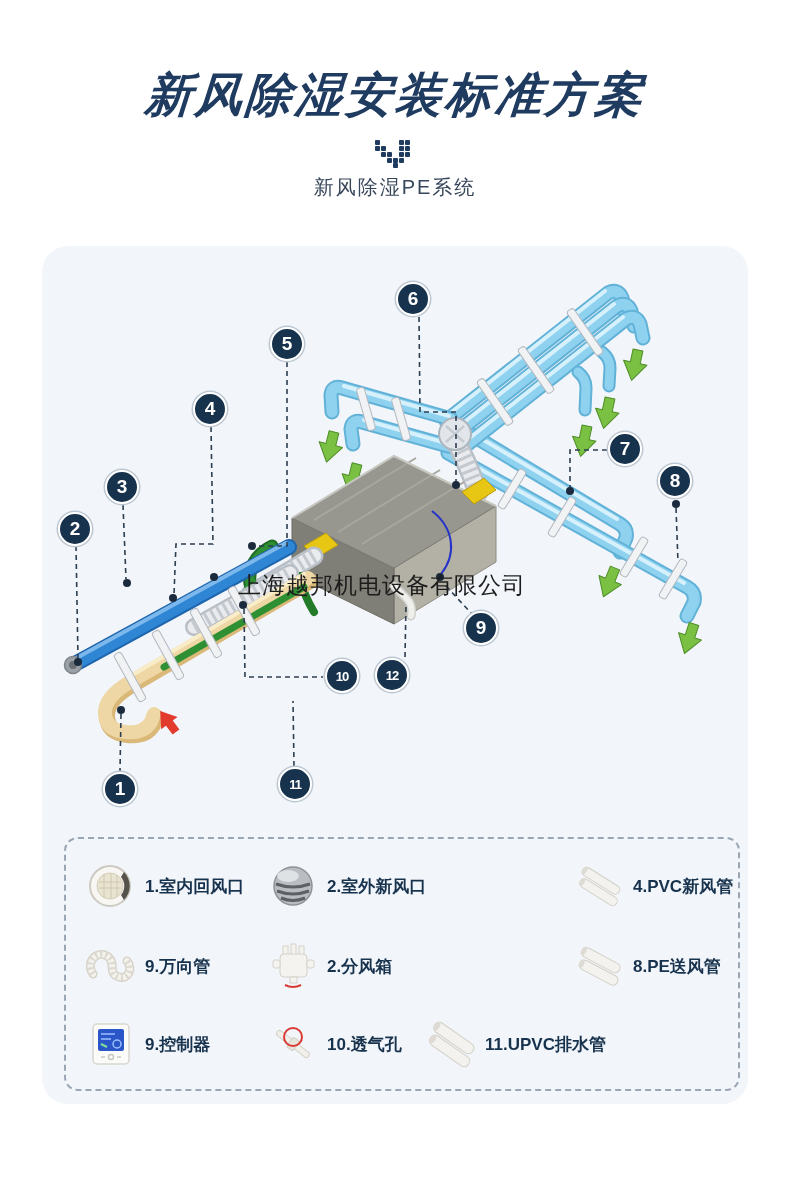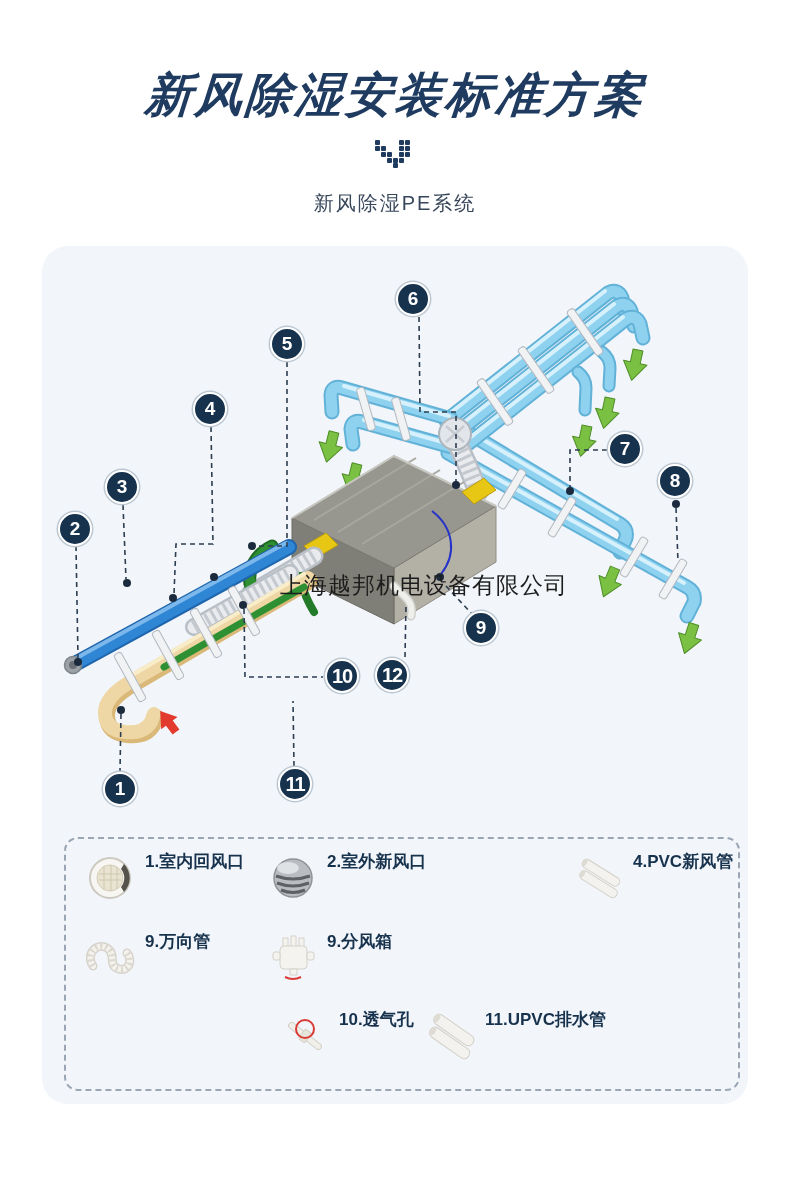--- a/index.html
+++ b/index.html
@@ -4,41 +4,41 @@
 <style>
   html,body{margin:0;padding:0;background:#ffffff;}
   body{width:790px;height:1178px;position:relative;overflow:hidden;
        font-family:"Liberation Sans","DejaVu Sans",sans-serif;}
   
   .page-title{position:absolute;left:0;top:64px;width:790px;text-align:center;
     font-size:47px;font-weight:900;font-style:italic;letter-spacing:3px;
     color:#1f3b60;transform:skewX(-4deg);}
   .v-icon{position:absolute;left:375px;top:140px;width:40px;height:28px;}
   .v-icon i{position:absolute;width:5px;height:5px;background:#1f3b60;border-radius:1px;}
-  .page-subtitle{position:absolute;left:0;top:190px;width:790px;text-align:center;
+  .page-subtitle{position:absolute;left:0;top:174px;width:790px;text-align:center;
     font-size:20px;color:#37465a;letter-spacing:2px;}
   
   .card{position:absolute;left:42px;top:246px;width:706px;height:858px;
     background:#f2f5fa;border-radius:26px;}
   .diagram-svg{position:absolute;left:0;top:0;}
   
   .badge{position:absolute;width:34px;height:34px;border-radius:50%;
     background:#17324d;border:2px solid #ffffff;box-shadow:0 0 0 1.5px #bcc7d2;
     color:#fff;font-weight:bold;font-size:19px;display:flex;align-items:center;
     justify-content:center;box-sizing:border-box;}
-  .badge.two{font-size:20px;letter-spacing:-1px;}
-  
-  .watermark{position:absolute;left:196px;top:324px;width:330px;text-align:right;
+  .badge.two{font-size:13px;letter-spacing:-1px;}
+  
+  .watermark{position:absolute;left:196px;top:324px;width:330px;text-align:left;
     font-family:"Liberation Serif","DejaVu Serif",serif;font-size:23px;
     color:#1c1c1c;letter-spacing:1px;white-space:nowrap;}
   
   .legend-box{position:absolute;left:22px;top:591px;width:672px;height:250px;
     border:2px dashed #9aa6b4;border-radius:14px;}
   .legend-row{position:absolute;left:0;width:706px;height:72px;}
-  .legend-cell{position:absolute;display:flex;align-items:flex-start;height:72px;}
+  .legend-cell{position:absolute;display:flex;align-items:center;height:72px;}
   .legend-icon{width:58px;height:56px;flex:0 0 58px;display:flex;align-items:center;justify-content:center;}
   .legend-label{font-size:17px;font-weight:bold;color:#17324d;margin-left:5px;white-space:nowrap;}
 </style>
 </head>
 <body>
 
 <div class="page-title">新风除湿安装标准方案</div>
 <div class="v-icon">
   <i style="left:0;top:0"></i>
     <i style="left:0;top:6px"></i>
@@ -286,26 +286,53 @@
         <rect x="18" y="4" width="5" height="9" fill="#f4f3ef" stroke="#d5d2c9"></rect>
         <rect x="26" y="2" width="5" height="11" fill="#f4f3ef" stroke="#d5d2c9"></rect>
         <rect x="34" y="4" width="5" height="9" fill="#f4f3ef" stroke="#d5d2c9"></rect>
         <rect x="15" y="12" width="27" height="23" rx="4" fill="#f4f3ef" stroke="#d5d2c9"></rect>
         <rect x="8" y="18" width="7" height="8" rx="2" fill="#f4f3ef" stroke="#d5d2c9"></rect>
         <rect x="42" y="18" width="7" height="8" rx="2" fill="#f4f3ef" stroke="#d5d2c9"></rect>
         <rect x="25" y="35" width="7" height="6" fill="#f4f3ef" stroke="#d5d2c9"></rect>
         <path d="M 20 43 Q 28 47 36 43" stroke="#d93a34" stroke-width="2" fill="none"></path>
       </svg>
     </span>
-    <span class="legend-label">9.分风箱</span>
+    <span class="legend-label">2.分风箱</span>
+  </div>
+  <div class="legend-cell" style="left:528px">
+    <span class="legend-icon">
+      <svg width="56" height="48" viewBox="0 0 56 48">
+        <g transform="rotate(28 28 24)">
+          <rect x="6" y="13" width="42" height="10" rx="5" fill="#f3f2ee" stroke="#d2d0c8"></rect>
+          <rect x="10" y="25" width="42" height="10" rx="5" fill="#f3f2ee" stroke="#d2d0c8"></rect>
+          <ellipse cx="7.5" cy="18" rx="2.5" ry="4.5" fill="#dddbd3"></ellipse>
+          <ellipse cx="11.5" cy="30" rx="2.5" ry="4.5" fill="#dddbd3"></ellipse>
+        </g>
+      </svg>
+    </span>
+    <span class="legend-label">8.PE送风管</span>
   </div>
 </div>
 
 <div class="legend-row" style="top:762px">
-  <div class="legend-cell" style="left:234px">
+  <div class="legend-cell" style="left:40px">
+    <span class="legend-icon">
+      <svg width="56" height="48" viewBox="0 0 56 48">
+        <rect x="10" y="4" width="36" height="40" rx="4" fill="#fbfbfa" stroke="#d8d6d0" stroke-width="1.5"></rect>
+        <rect x="15" y="9" width="26" height="22" rx="2" fill="#2a56c8"></rect>
+        <path d="M 18 14 H 32 M 18 19 H 28" stroke="#9cc0ff" stroke-width="1.5"></path>
+        <circle cx="34" cy="24" r="4" fill="none" stroke="#9cc0ff" stroke-width="1.5"></circle>
+        <path d="M 18 24 L 24 27" stroke="#7fe09a" stroke-width="2"></path>
+        <circle cx="28" cy="37" r="2.5" fill="none" stroke="#c9c7c0" stroke-width="1.5"></circle>
+        <path d="M 18 37 H 22 M 34 37 H 38" stroke="#c9c7c0" stroke-width="1.5"></path>
+      </svg>
+    </span>
+    <span class="legend-label">9.控制器</span>
+  </div>
+  <div class="legend-cell" style="left:222px">
     <span class="legend-icon">
       <svg width="56" height="48" viewBox="0 0 56 48">
         <g transform="rotate(38 28 24)">
           <rect x="8" y="21" width="40" height="6" rx="3" fill="#f1efe9" stroke="#d4d1c8"></rect>
           <rect x="24" y="18" width="8" height="12" rx="2" fill="#e7e4dc" stroke="#d4d1c8"></rect>
         </g>
         <circle cx="28" cy="17" r="9" fill="none" stroke="#d93a34" stroke-width="2"></circle>
       </svg>
     </span>
     <span class="legend-label">10.透气孔</span>

